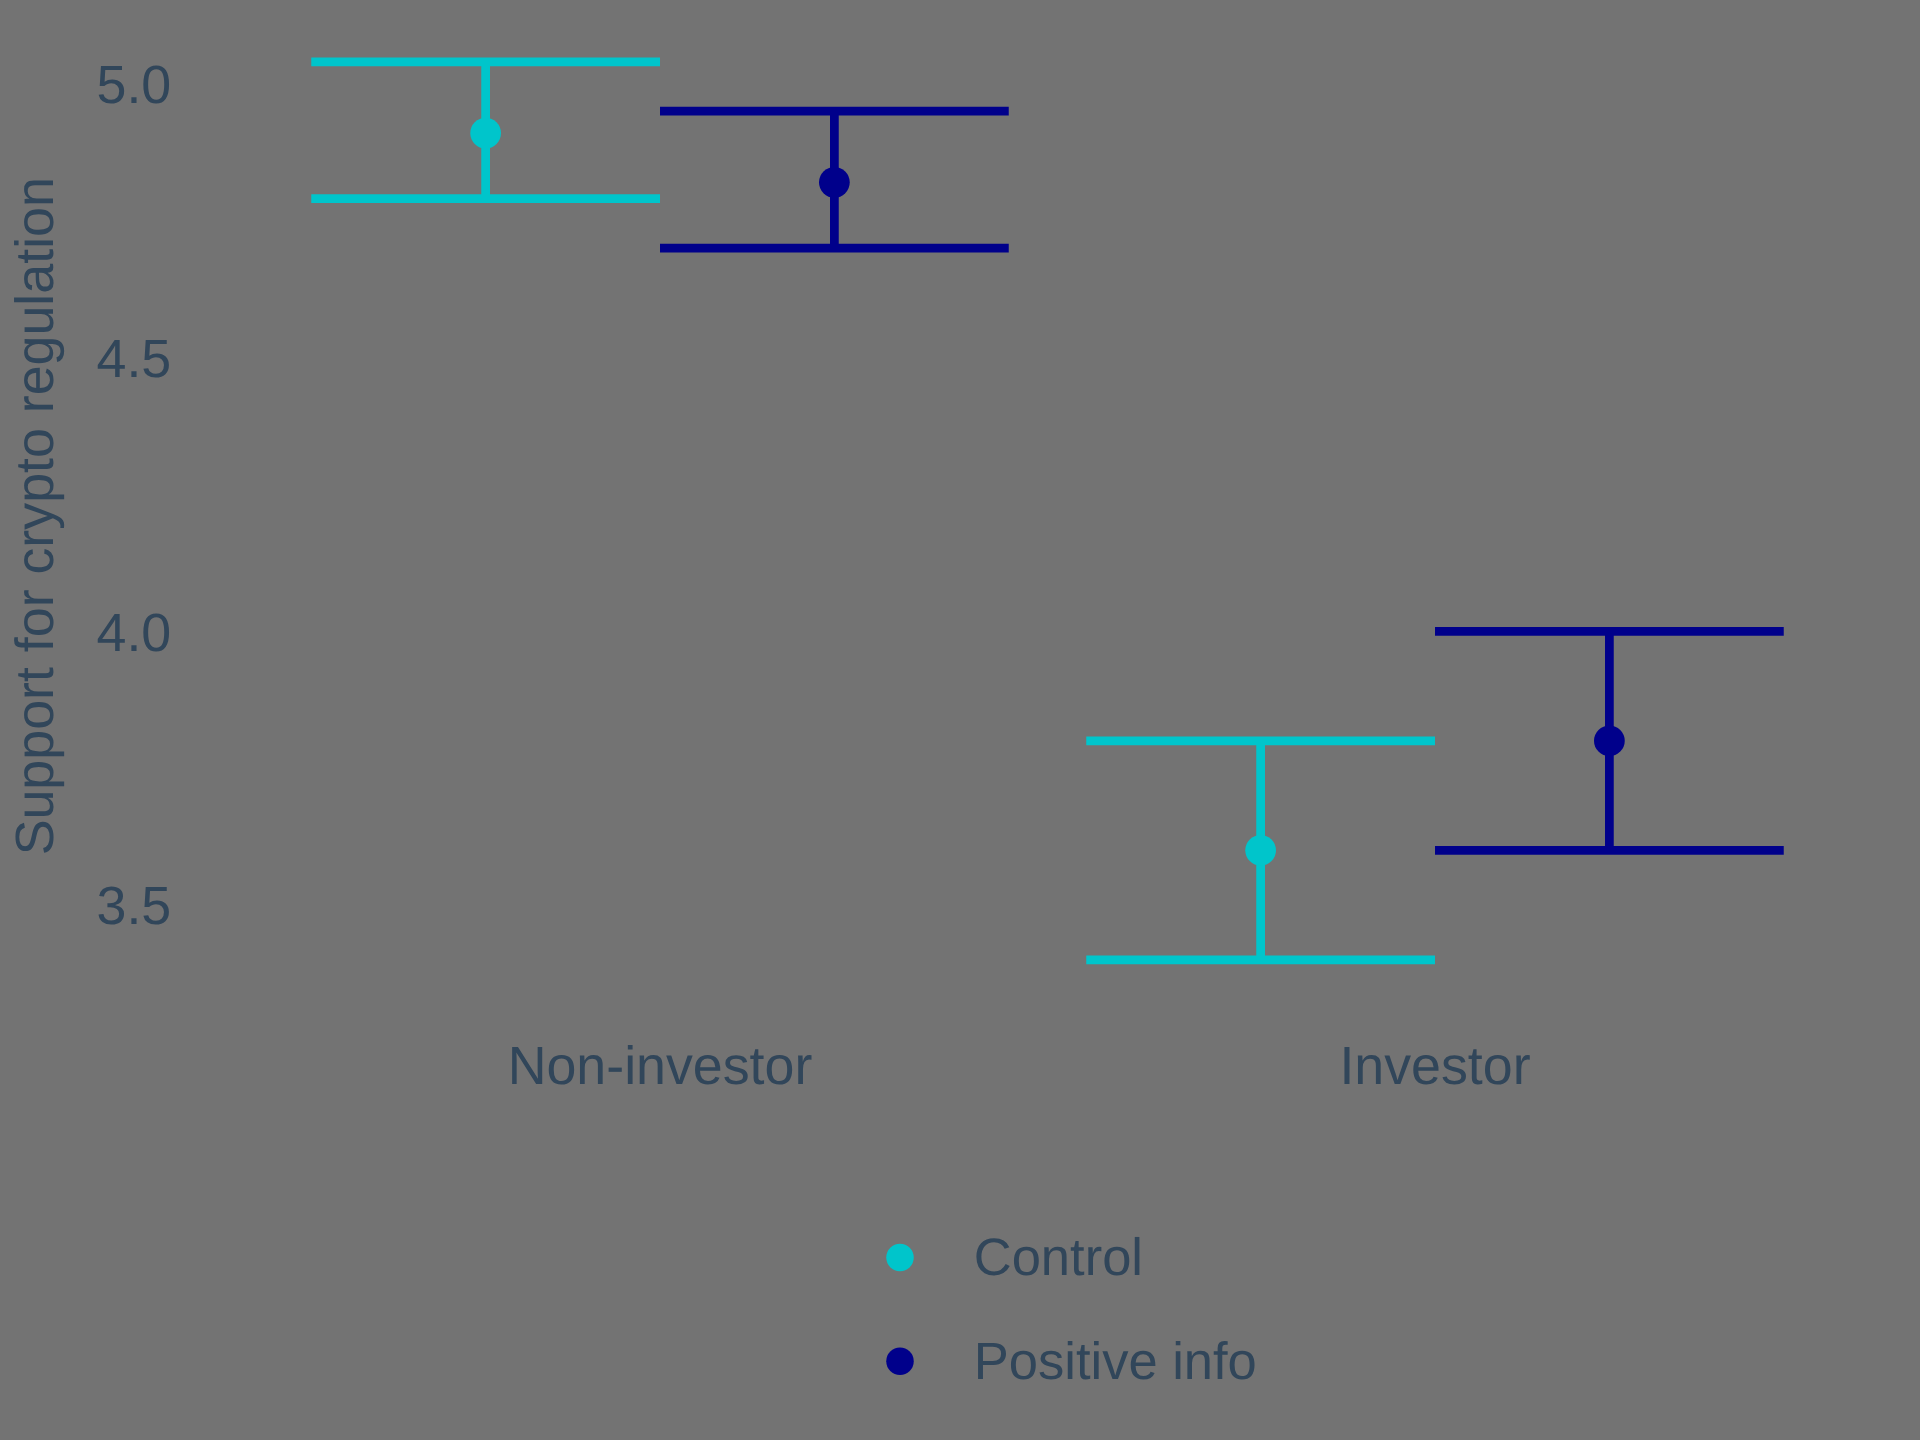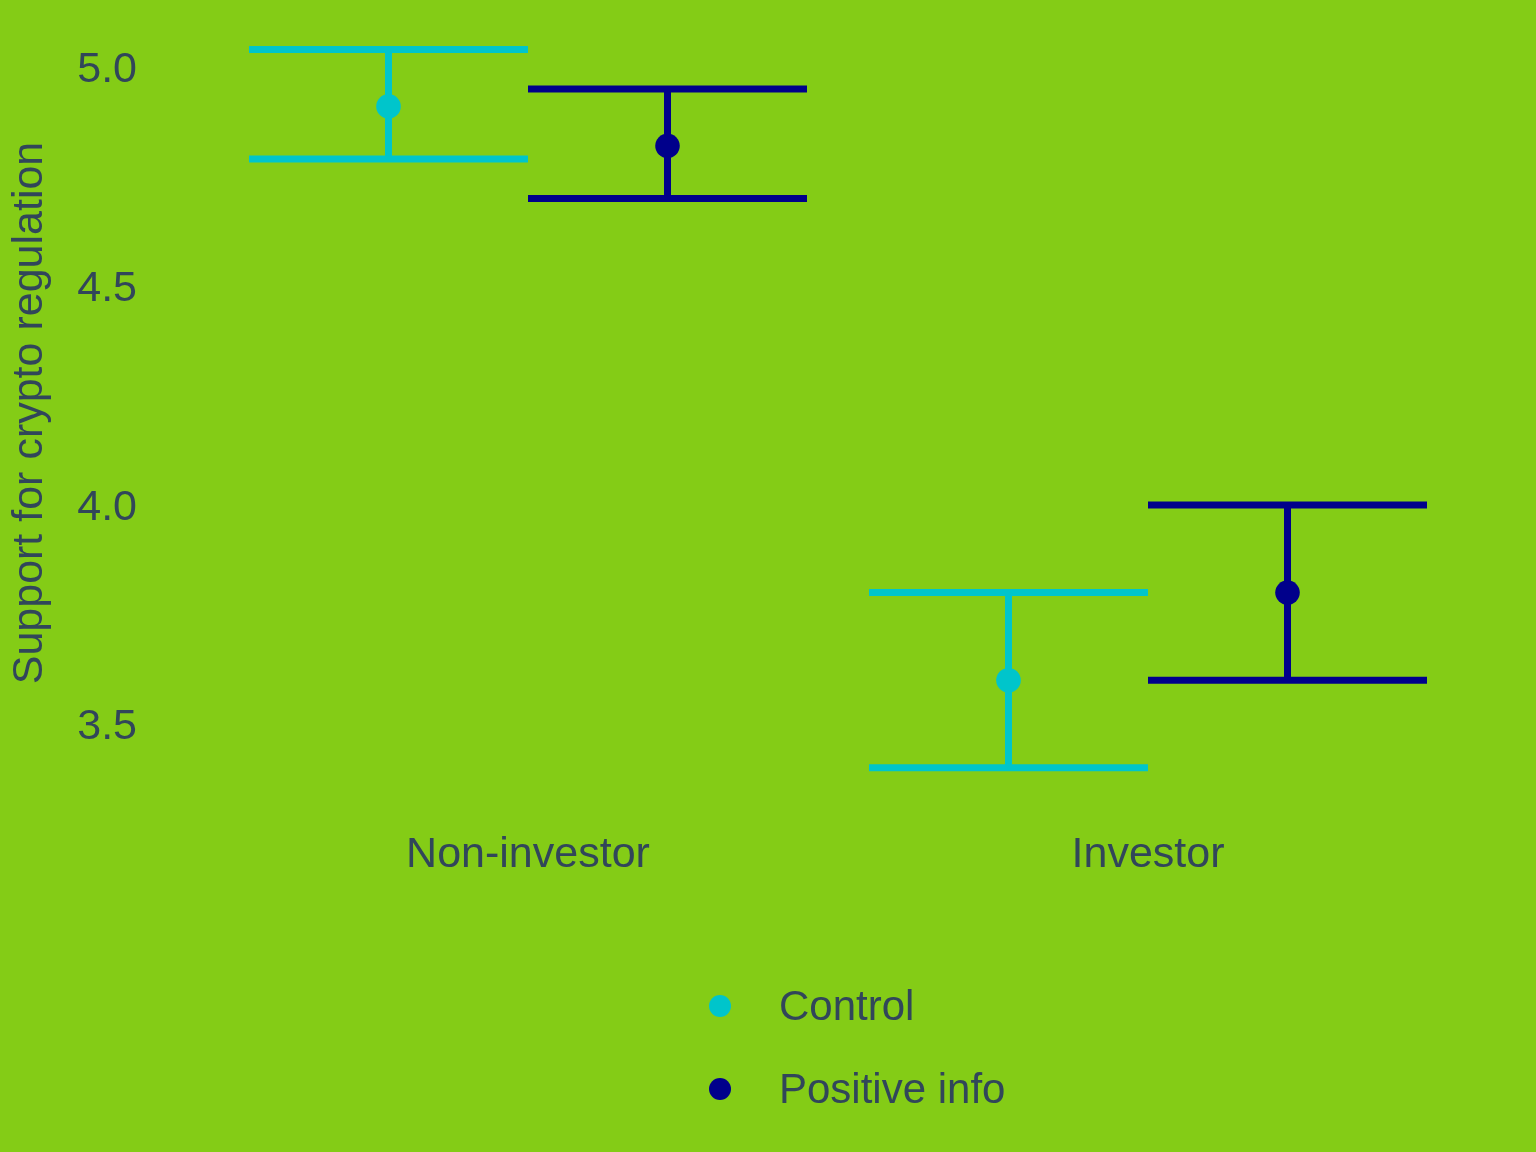--- a/index.html
+++ b/index.html
@@ -19,21 +19,21 @@
     fill: var(--text-color, #31465A);
   }
   .tick-label  { font-size: 43px; }
   .cat-label   { font-size: 43px; }
   .axis-title  { font-size: 43px; }
   .legend-label{ font-size: 42px; }
 </style>
 </head>
 <body>
 
-<div class="chart-wrap" style="background: #84cc16;">
+<div class="chart-wrap" style="background: #737373;">
   <svg id="plot" width="1536" height="1152" viewBox="0 0 1536 1152">
 
     <g id="yticks">
       <text class="tick-label" text-anchor="end" dy="0.36em" x="137" y="67">5.0</text>
       <text class="tick-label" text-anchor="end" dy="0.36em" x="137" y="286">4.5</text>
       <text class="tick-label" text-anchor="end" dy="0.36em" x="137" y="505">4.0</text>
       <text class="tick-label" text-anchor="end" dy="0.36em" x="137" y="724">3.5</text>
     </g>
 
     <text id="ytitle" class="axis-title" text-anchor="middle" transform="translate(42,413) rotate(-90)">Support for crypto regulation</text>

